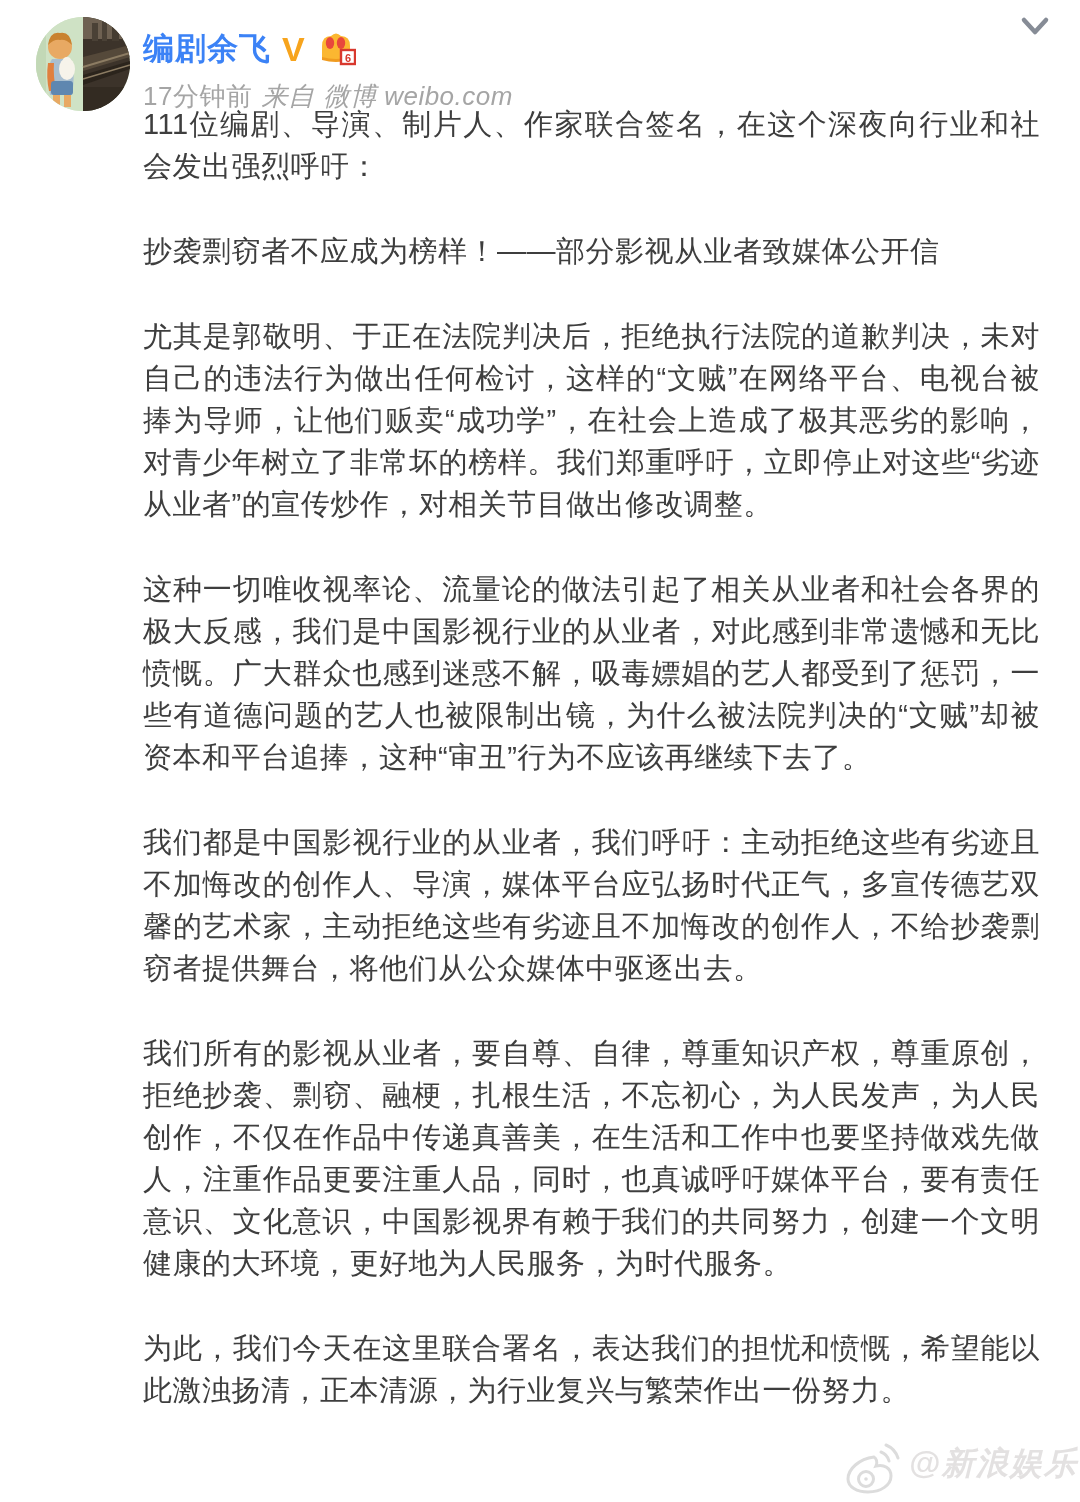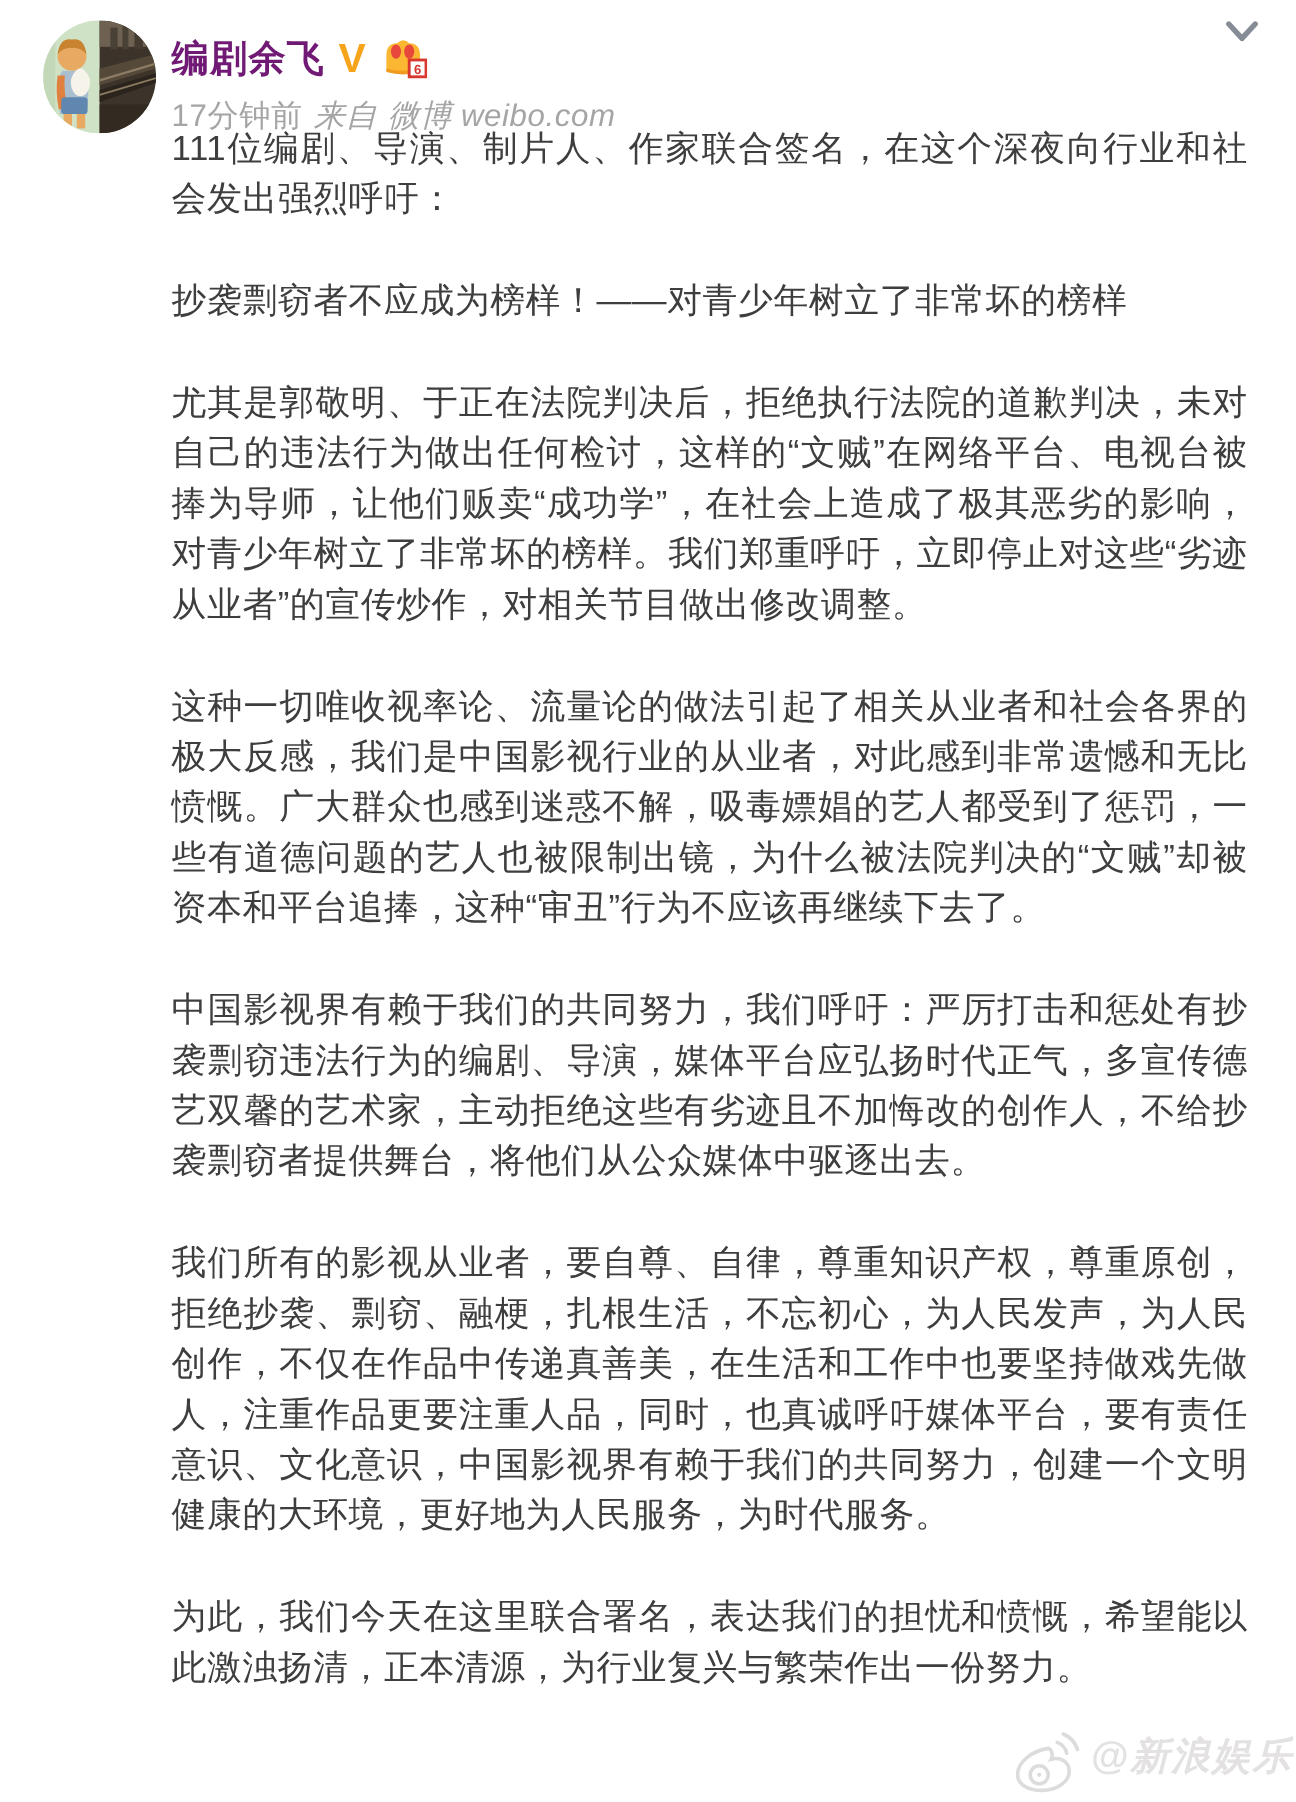--- a/index.html
+++ b/index.html
@@ -17,21 +17,21 @@
 
   .avatar {
     position: absolute; left: 36px; top: 17px;
     width: 94px; height: 94px; border-radius: 50%;
     overflow: hidden; cursor: pointer; background: #cfe2c5;
   }
   .avatar svg { display: block; }
 
   .user-block { position: absolute; left: 143px; top: 28px; }
   .name-row { display: flex; align-items: center; gap: 11px; height: 42px; }
-  .username { font-size: 31px; font-weight: bold; color: #701a75; cursor: pointer; letter-spacing: 1px; }
+  .username { font-size: 31px; font-weight: bold; color: #3b82f6; cursor: pointer; letter-spacing: 1px; }
   .v-badge { color: #f7a41d; font-weight: bold; font-size: 34px; line-height: 34px; font-family: "Liberation Sans", sans-serif; }
   .vip-badge { display: inline-block; width: 40px; height: 36px; }
 
   .meta { margin-top: 9px; font-size: 26px; color: #a5a5a5; letter-spacing: 0.5px; }
   .meta span + span { margin-left: 9px; font-style: italic; }
   .source-link { cursor: pointer; }
 
   .chevron-down { position: absolute; left: 1018px; top: 14px; width: 34px; height: 26px; cursor: pointer; }
 
   
@@ -107,24 +107,24 @@
 
   <div class="chevron-down">
     <svg width="34" height="26" viewBox="0 0 34 26">
       <polyline points="6,6 17,18 28,6" fill="none" stroke="#868c96" stroke-width="4.5" stroke-linecap="round" stroke-linejoin="round"></polyline>
     </svg>
   </div>
 </div>
 
 <div class="post-body">
   <p>111位编剧、导演、制片人、作家联合签名，在这个深夜向行业和社会发出强烈呼吁：</p>
-  <p>抄袭剽窃者不应成为榜样！——对青少年树立了非常坏的榜样</p>
+  <p>抄袭剽窃者不应成为榜样！——部分影视从业者致媒体公开信</p>
   <p>尤其是郭敬明、于正在法院判决后，拒绝执行法院的道歉判决，未对自己的违法行为做出任何检讨，这样的“文贼”在网络平台、电视台被捧为导师，让他们贩卖“成功学”，在社会上造成了极其恶劣的影响，对青少年树立了非常坏的榜样。我们郑重呼吁，立即停止对这些“劣迹从业者”的宣传炒作，对相关节目做出修改调整。</p>
   <p>这种一切唯收视率论、流量论的做法引起了相关从业者和社会各界的极大反感，我们是中国影视行业的从业者，对此感到非常遗憾和无比愤慨。广大群众也感到迷惑不解，吸毒嫖娼的艺人都受到了惩罚，一些有道德问题的艺人也被限制出镜，为什么被法院判决的“文贼”却被资本和平台追捧，这种“审丑”行为不应该再继续下去了。</p>
-  <p>中国影视界有赖于我们的共同努力，我们呼吁：严厉打击和惩处有抄袭剽窃违法行为的编剧、导演，媒体平台应弘扬时代正气，多宣传德艺双馨的艺术家，主动拒绝这些有劣迹且不加悔改的创作人，不给抄袭剽窃者提供舞台，将他们从公众媒体中驱逐出去。</p>
+  <p>我们都是中国影视行业的从业者，我们呼吁：主动拒绝这些有劣迹且不加悔改的创作人、导演，媒体平台应弘扬时代正气，多宣传德艺双馨的艺术家，主动拒绝这些有劣迹且不加悔改的创作人，不给抄袭剽窃者提供舞台，将他们从公众媒体中驱逐出去。</p>
   <p>我们所有的影视从业者，要自尊、自律，尊重知识产权，尊重原创，拒绝抄袭、剽窃、融梗，扎根生活，不忘初心，为人民发声，为人民创作，不仅在作品中传递真善美，在生活和工作中也要坚持做戏先做人，注重作品更要注重人品，同时，也真诚呼吁媒体平台，要有责任意识、文化意识，中国影视界有赖于我们的共同努力，创建一个文明健康的大环境，更好地为人民服务，为时代服务。</p>
   <p><span>为此，我们今天在这里联合署名，表达我们的担忧和愤慨，希望能以此激浊扬清，正本清源，为行业复兴与繁荣作出一份努力。</span></p>
 </div>
 
 <div class="watermark">
   <svg width="58" height="54" viewBox="0 0 58 54">
     <path d="M31 15 C16 17 5 27 5 37 C5 45 14 50 25 50 C38 50 48 43 48 34 C48 26 41 22 33 24 C35 20 33 16 31 15 Z" fill="none" stroke="#dcdcdc" stroke-width="3"></path>
     <circle cx="23" cy="37" r="7.5" fill="none" stroke="#dcdcdc" stroke-width="3"></circle>
     <circle cx="23" cy="37" r="1.8" fill="#dcdcdc"></circle>
     <path d="M38 10 A 13 13 0 0 1 46 19" fill="none" stroke="#dcdcdc" stroke-width="3" stroke-linecap="round"></path>

